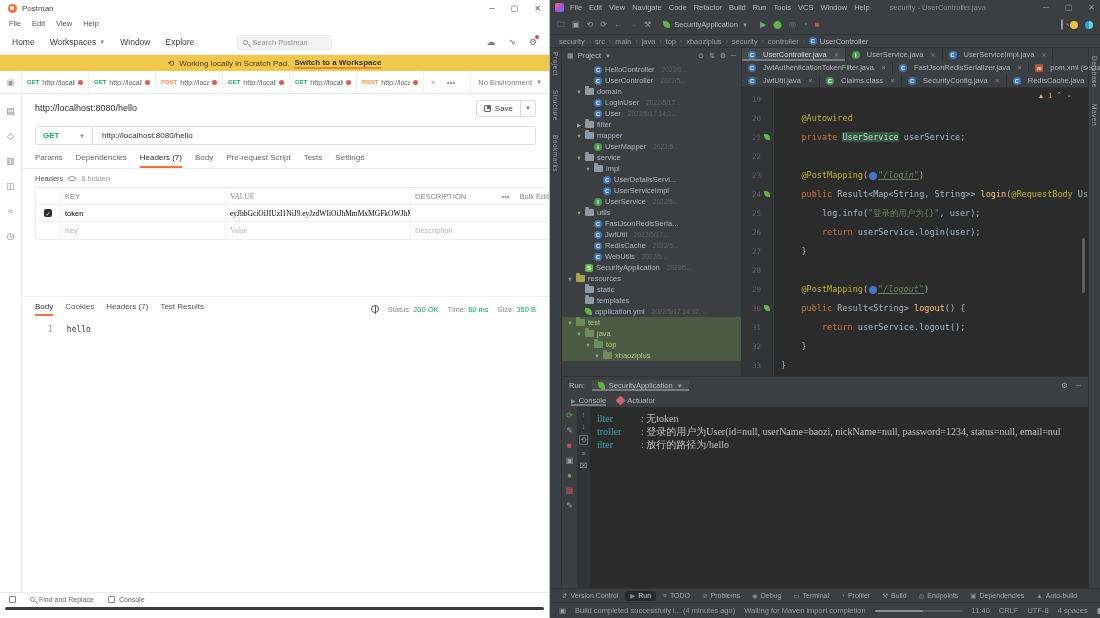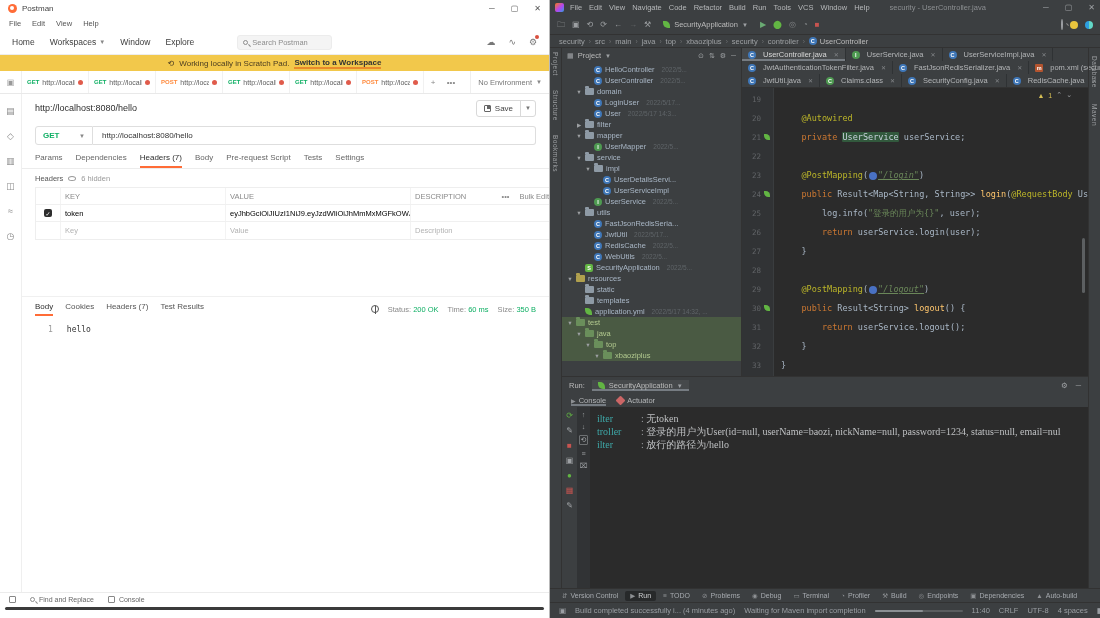--- a/index.html
+++ b/index.html
@@ -53,21 +53,21 @@
   .pm-reqtabs .rt.active { color:#2e2e2e; border-bottom-color:#ff6c37; }
   .pm-subhead { height:18px; display:flex; align-items:center; gap:5px; padding:0 13px; font-size:7.5px; color:#555; }
   .eye { width:8px; height:5px; border:1px solid #999; border-radius:50%; position:relative; }
   .hiddentxt { color:#999; }
   .pm-table { margin-left:13px; border:1px solid #eee; border-right:none; font-size:7.5px; }
   .pm-tr { display:flex; border-bottom:1px solid #f0f0f0; height:17px; align-items:center; }
   .pm-tr:last-child { border-bottom:none; }
   .pm-th { color:#8a8a8a; }
   .col-cb { width:24px; display:flex; justify-content:center; }
   .col-key { width:165px; padding-left:4px; border-left:1px solid #f3f3f3; height:100%; display:flex; align-items:center; overflow:hidden; white-space:nowrap; }
-  .col-val { width:185px; padding-left:4px; border-left:1px solid #f3f3f3; height:100%; display:flex; align-items:center; overflow:hidden; white-space:nowrap; }
+  .col-val { width:185px; padding-left:4px; border-left:1px solid #f3f3f3; height:100%; display:flex; align-items:center; overflow:hidden; white-space:nowrap;font-family:Liberation Serif, serif; }
   .col-desc { flex:1; padding-left:4px; border-left:1px solid #f3f3f3; height:100%; display:flex; align-items:center; gap:10px; overflow:hidden; white-space:nowrap; }
   .col-desc .spacer { flex:1; }
   .ph { color:#b3b3b3; }
   .cb { width:8px; height:8px; background:#2d2d2d; border-radius:2px; color:#fff; font-size:6px; display:flex; align-items:center; justify-content:center; }
   .jwt { overflow:hidden; text-overflow:ellipsis; }
   .pm-gap { height:57px; border-bottom:1px solid #f0f0f0; }
   .pm-resptabs { height:24px; display:flex; align-items:center; gap:12px; padding:0 13px; font-size:8px; color:#555; }
   .pm-resptabs .rt { border-bottom:2px solid transparent; padding-bottom:3px; cursor:pointer; }
   .pm-resptabs .rt.active { color:#2e2e2e; border-bottom-color:#ff6c37; }
   .resp-meta { margin-left:auto; display:flex; gap:9px; align-items:center; font-size:7.5px; color:#8a8a8a; white-space:nowrap; }

